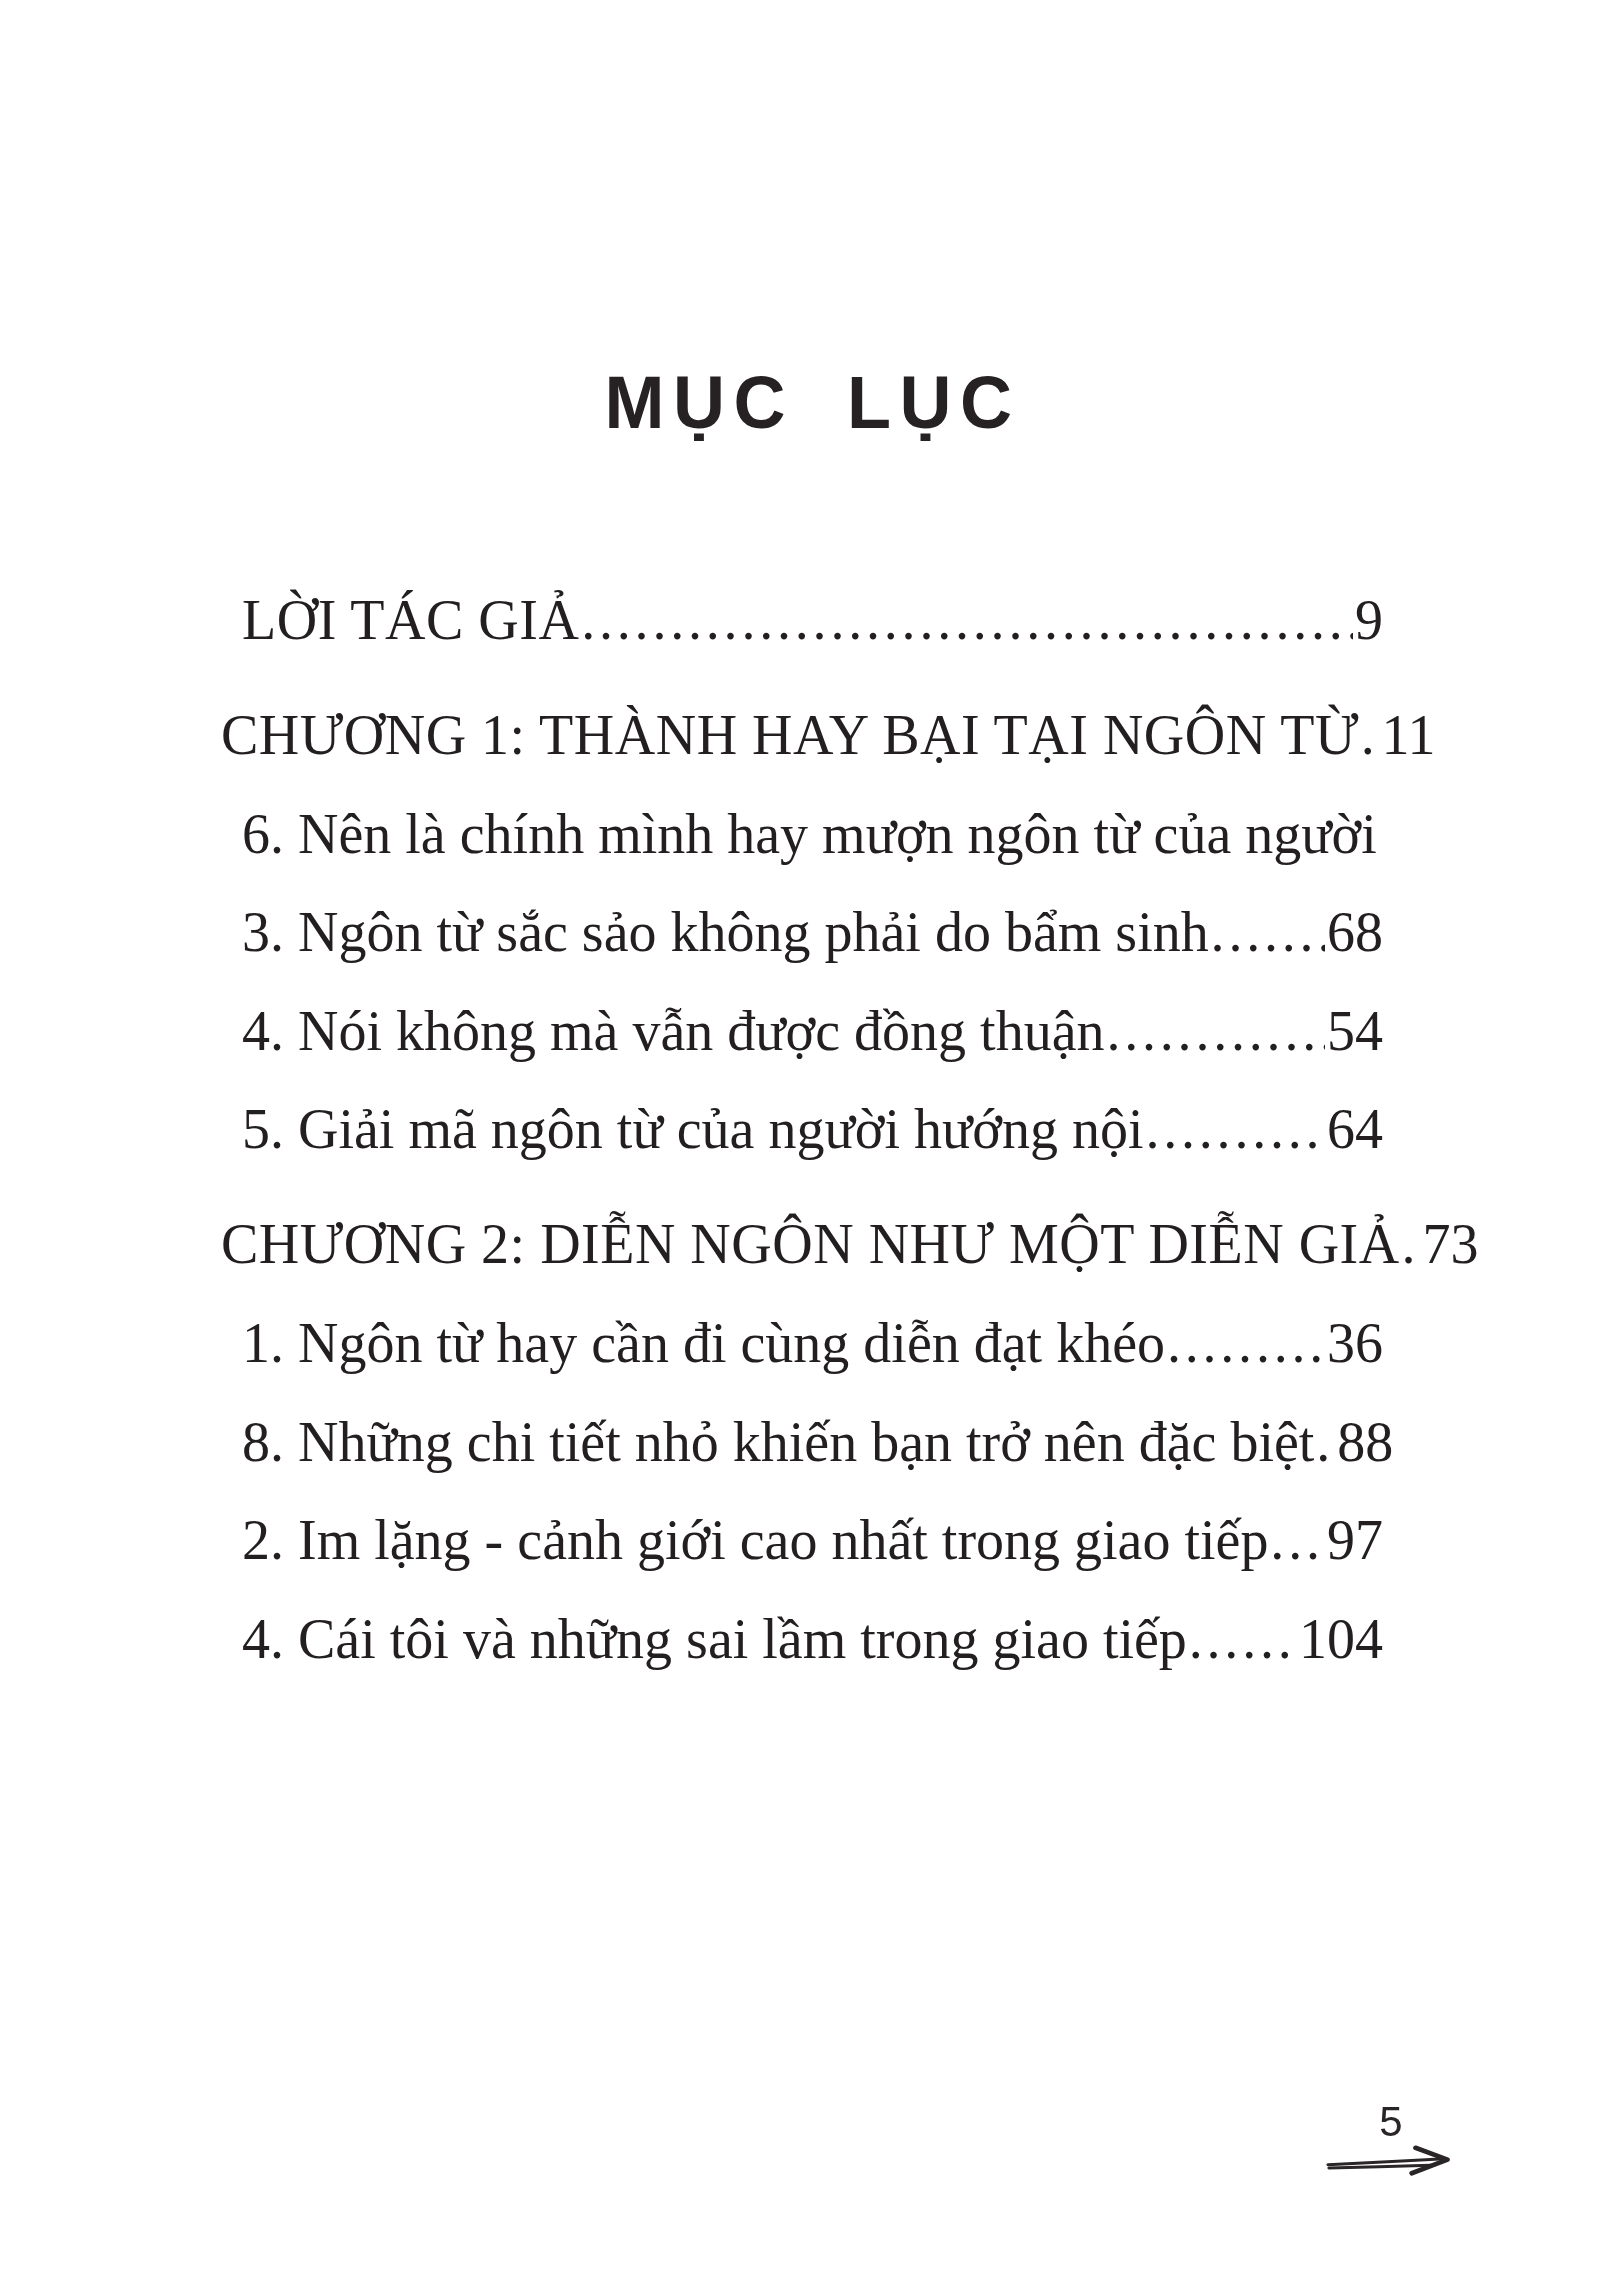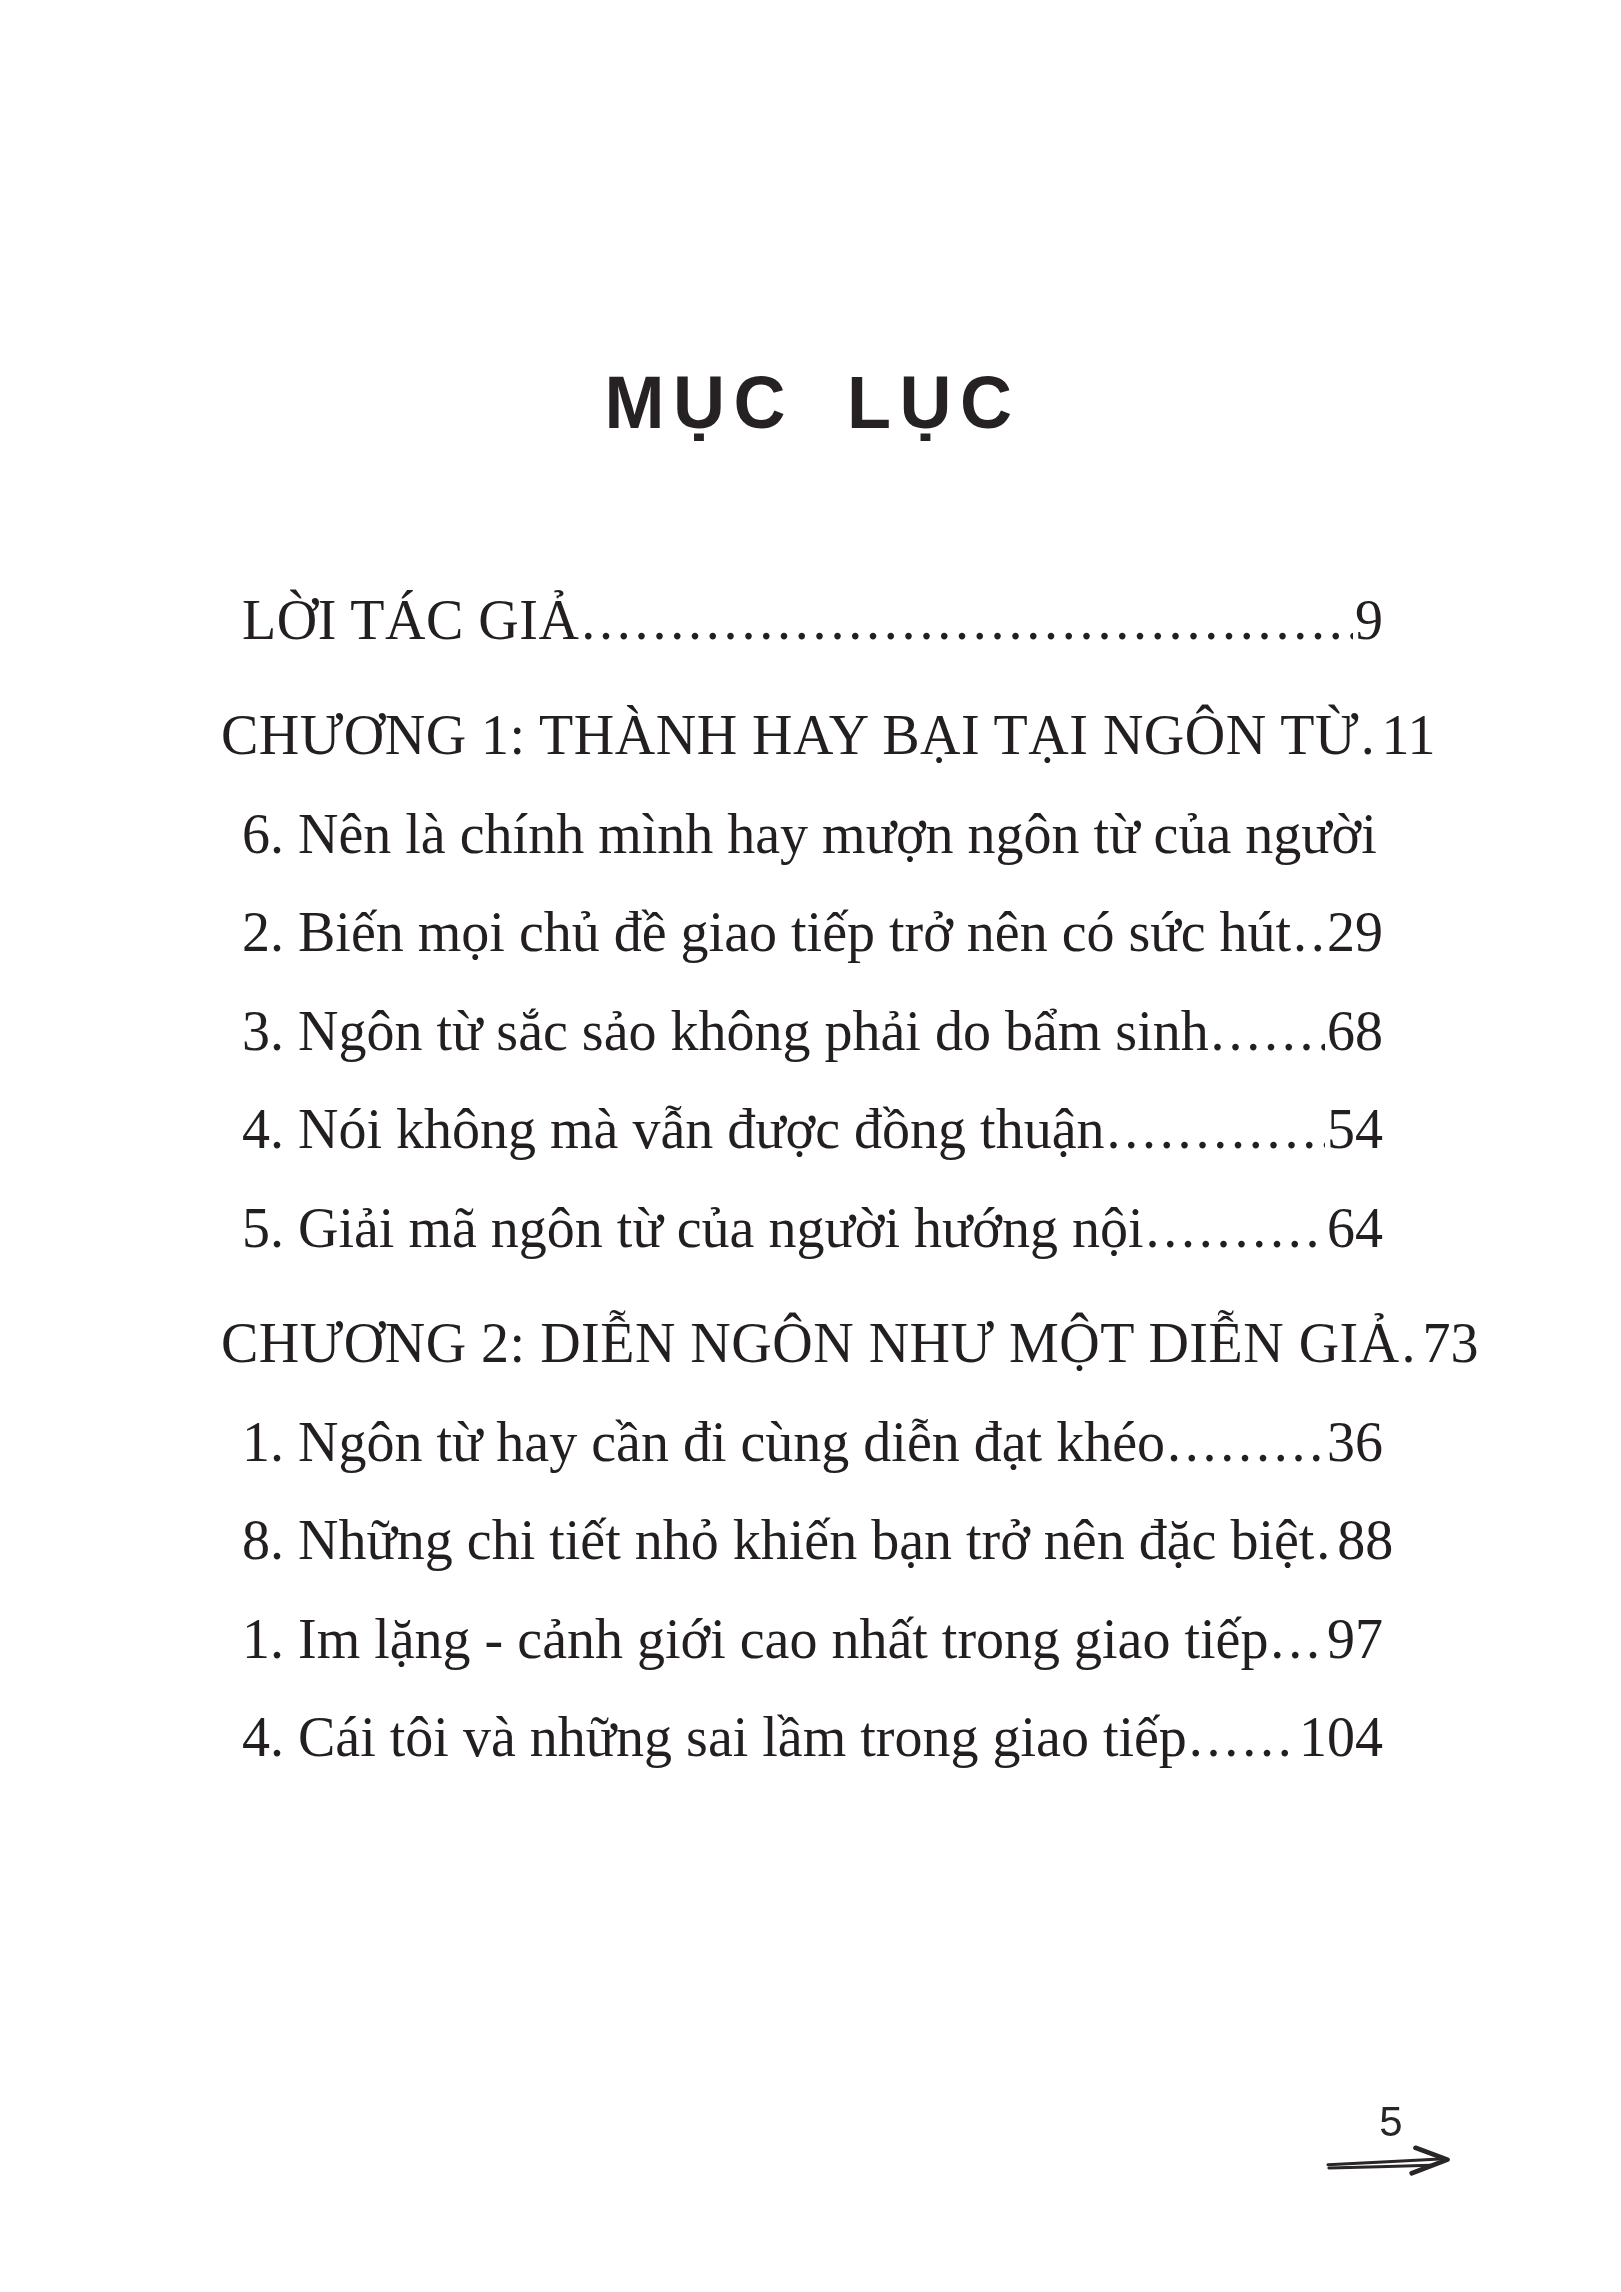--- a/index.html
+++ b/index.html
@@ -85,27 +85,20 @@
           <span class="label">CHƯƠNG 1: THÀNH HAY BẠI TẠI NGÔN TỪ</span>
           <span class="dots"></span>
           <span class="page-num">11</span>
         </div>
       </div>
       <div class="entry item">
         <div class="line full">6. Nên là chính mình hay mượn ngôn từ của người</div>
       </div>
       <div class="entry item">
         <div class="line leader">
-          <span class="label">2. Biến mọi chủ đề giao tiếp trở nên có sức hút</span>
-          <span class="dots"></span>
-          <span class="page-num">29</span>
-        </div>
-      </div>
-      <div class="entry item">
-        <div class="line leader">
           <span class="label">3. Ngôn từ sắc sảo không phải do bẩm sinh</span>
           <span class="dots"></span>
           <span class="page-num">68</span>
         </div>
       </div>
       <div class="entry item">
         <div class="line leader">
           <span class="label">4. Nói không mà vẫn được đồng thuận</span>
           <span class="dots"></span>
           <span class="page-num">54</span>
@@ -134,21 +127,21 @@
       </div>
       <div class="entry item">
         <div class="line leader">
           <span class="label">8. Những chi tiết nhỏ khiến bạn trở nên đặc biệt</span>
           <span class="dots"></span>
           <span class="page-num">88</span>
         </div>
       </div>
       <div class="entry item">
         <div class="line leader">
-          <span class="label">1. Im lặng - cảnh giới cao nhất trong giao tiếp</span>
+          <span class="label">2. Im lặng - cảnh giới cao nhất trong giao tiếp</span>
           <span class="dots"></span>
           <span class="page-num">97</span>
         </div>
       </div>
       <div class="entry item">
         <div class="line leader">
           <span class="label">4. Cái tôi và những sai lầm trong giao tiếp</span>
           <span class="dots"></span>
           <span class="page-num">104</span>
         </div>

